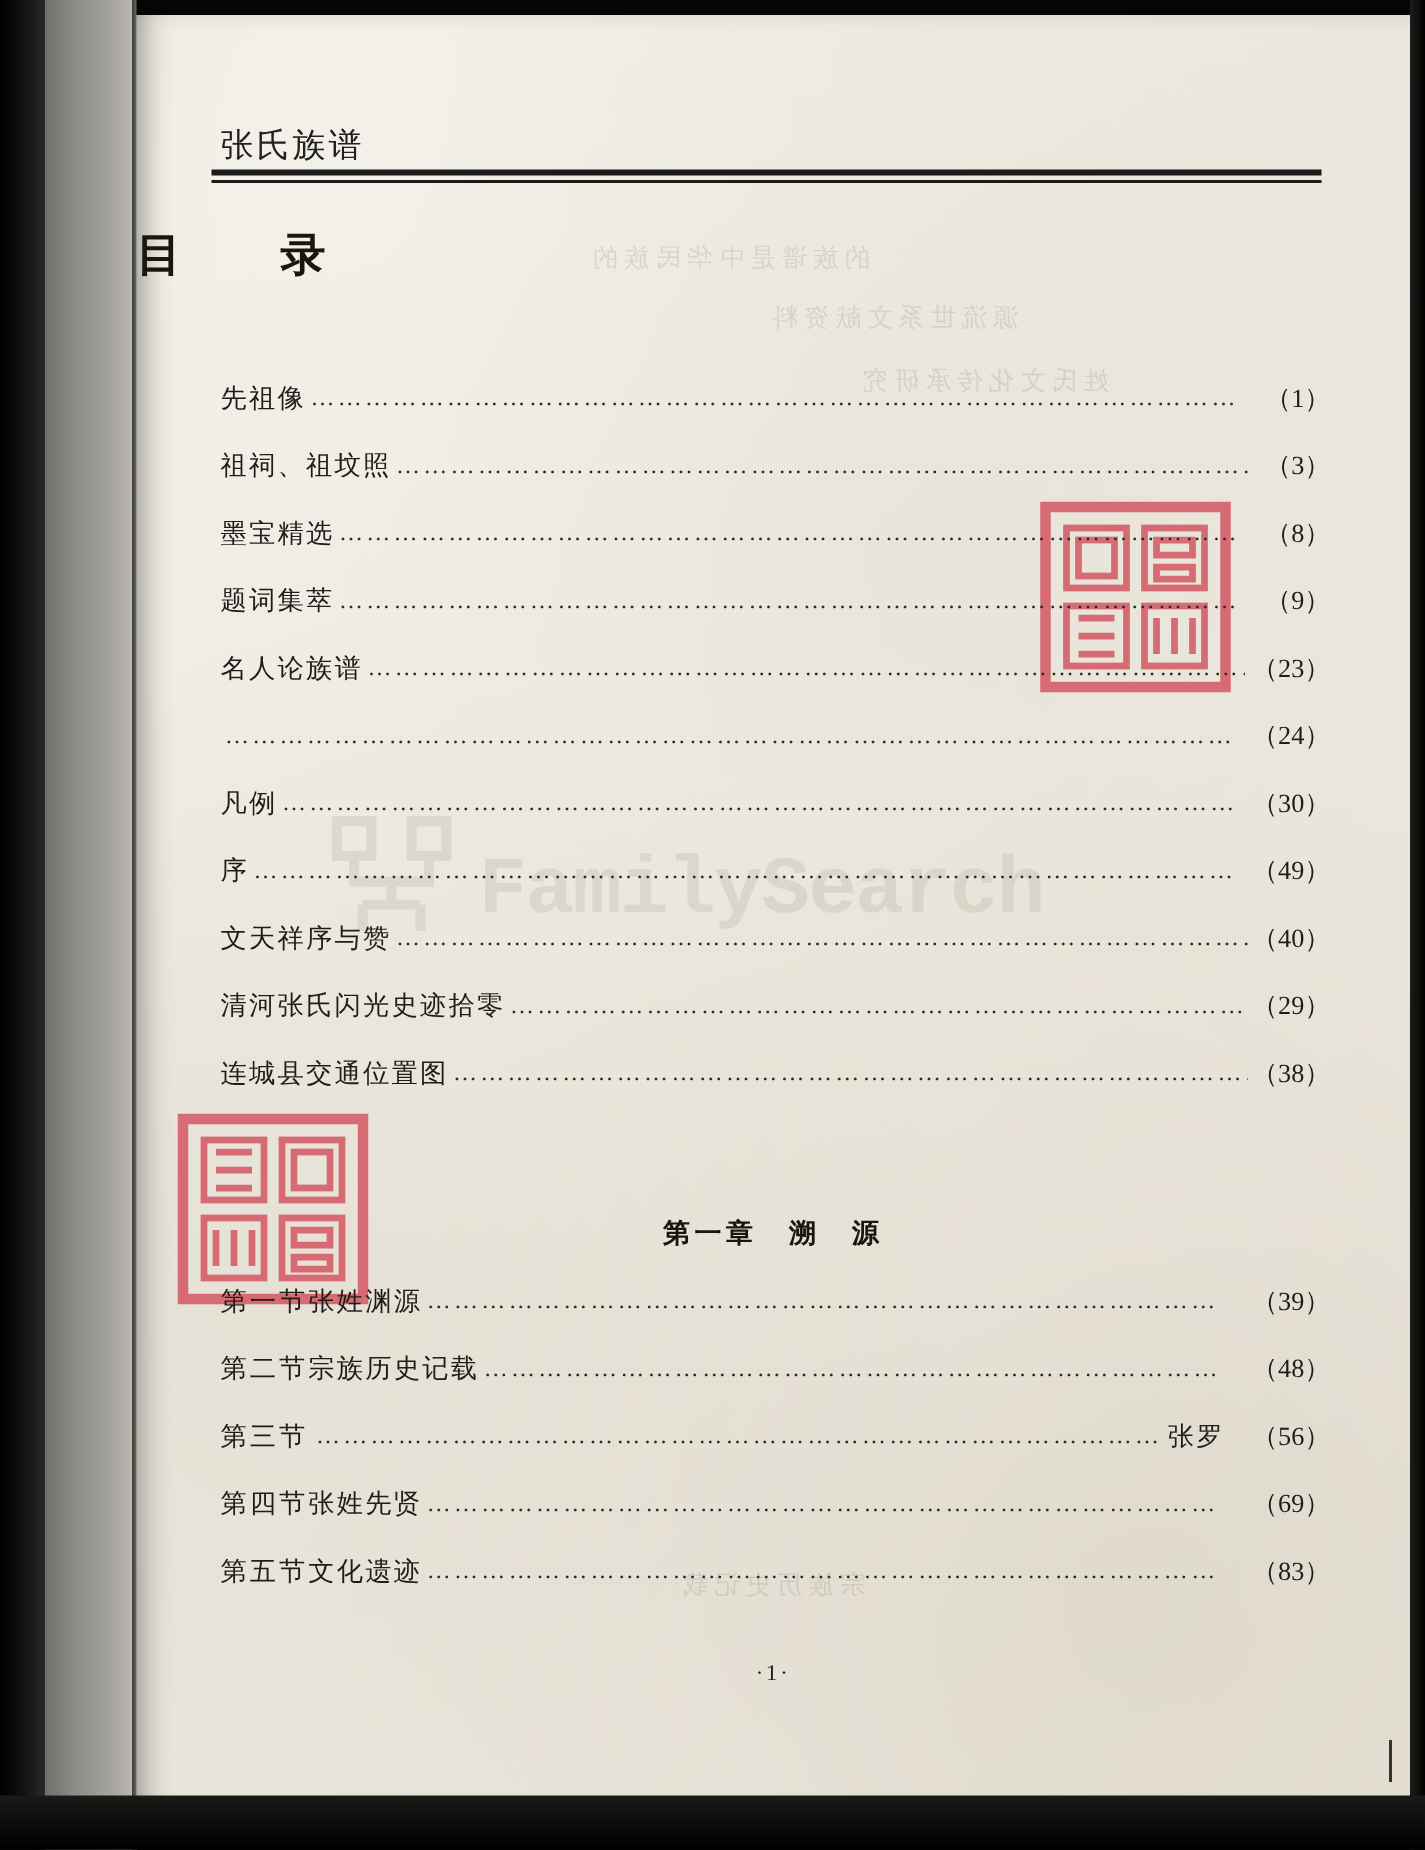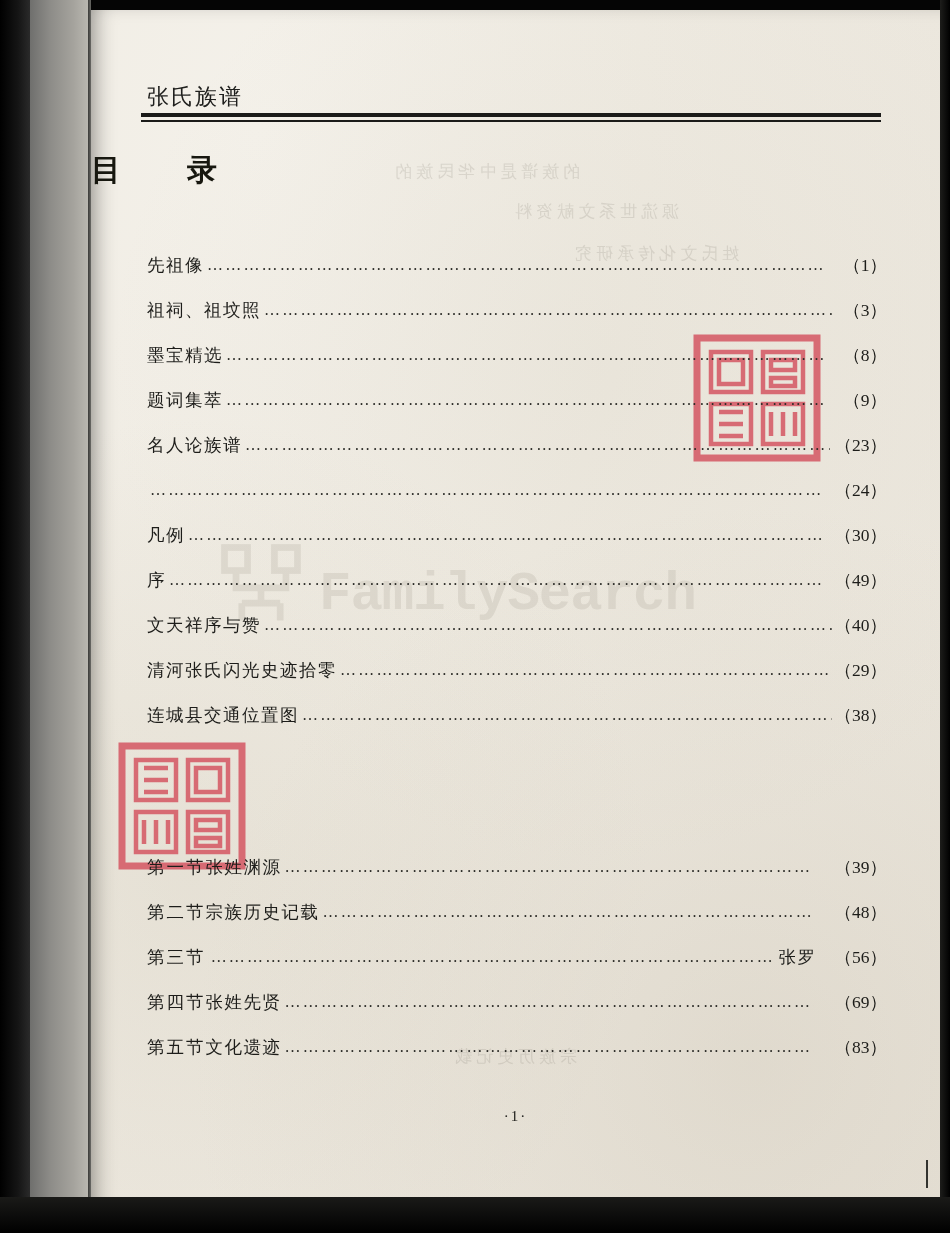--- a/index.html
+++ b/index.html
@@ -377,20 +377,21 @@
       </div>
 
       <div class="toc-row">
         <span class="toc-label">连城县交通位置图</span>
         <span class="toc-dots">……………………………………………………………………………………………………………………</span>
         <span class="toc-page">（38）</span>
       </div>
 
     </div>
 
+    <div class="chapter-head">第一章　溯　源</div>
 
     <div class="toc2">
 
       <div class="toc-row">
         <span class="sec-no">第一节</span>
         <span class="toc-label">张姓渊源</span>
         <span class="toc-dots">……………………………………………………………………………………………………………………</span>
         <span class="toc-author"></span>
         <span class="toc-page">（39）</span>
       </div>

